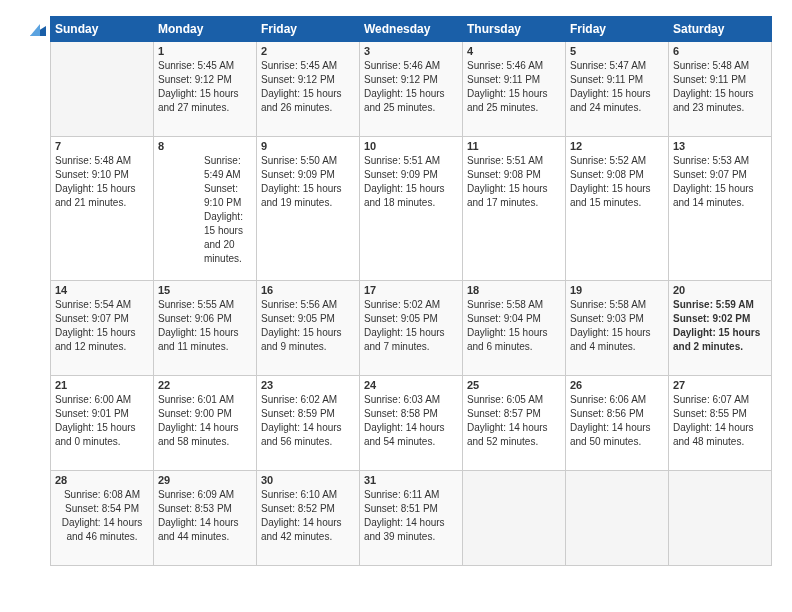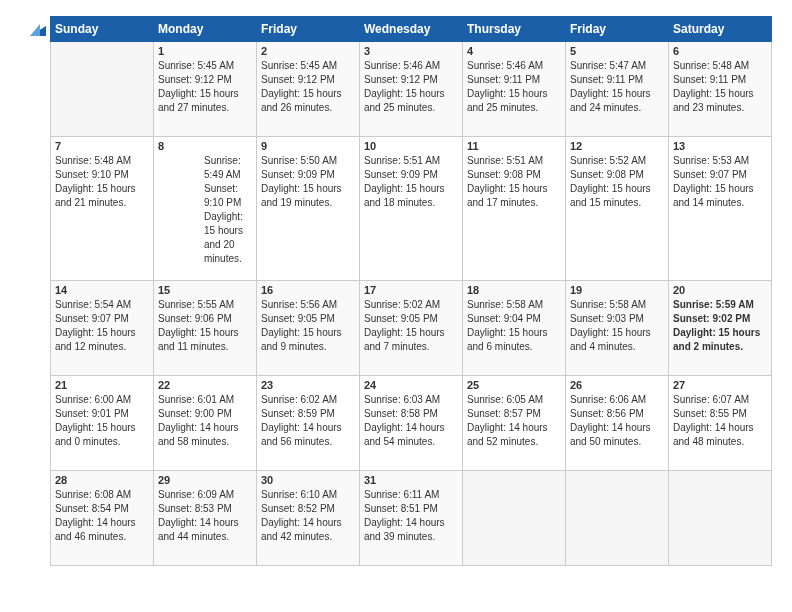--- a/index.html
+++ b/index.html
@@ -334,21 +334,21 @@
             <span class="day-number">27</span>
             <div class="day-info" style="white-space: pre-line;">Sunrise: 6:07 AM
 Sunset: 8:55 PM
 Daylight: 14 hours
 and 48 minutes.</div>
           </td>
         </tr>
         <tr>
           <td>
             <span class="day-number">28</span>
-            <div class="day-info" style="white-space: pre-line;">Sunrise: 6:08 AM
+            <div class="day-info" style="white-space: pre-line; text-align: center;">Sunrise: 6:08 AM
 Sunset: 8:54 PM
 Daylight: 14 hours
 and 46 minutes.</div>
           </td>
           <td>
             <span class="day-number">29</span>
             <div class="day-info" style="white-space: pre-line;">Sunrise: 6:09 AM
 Sunset: 8:53 PM
 Daylight: 14 hours
 and 44 minutes.</div>

